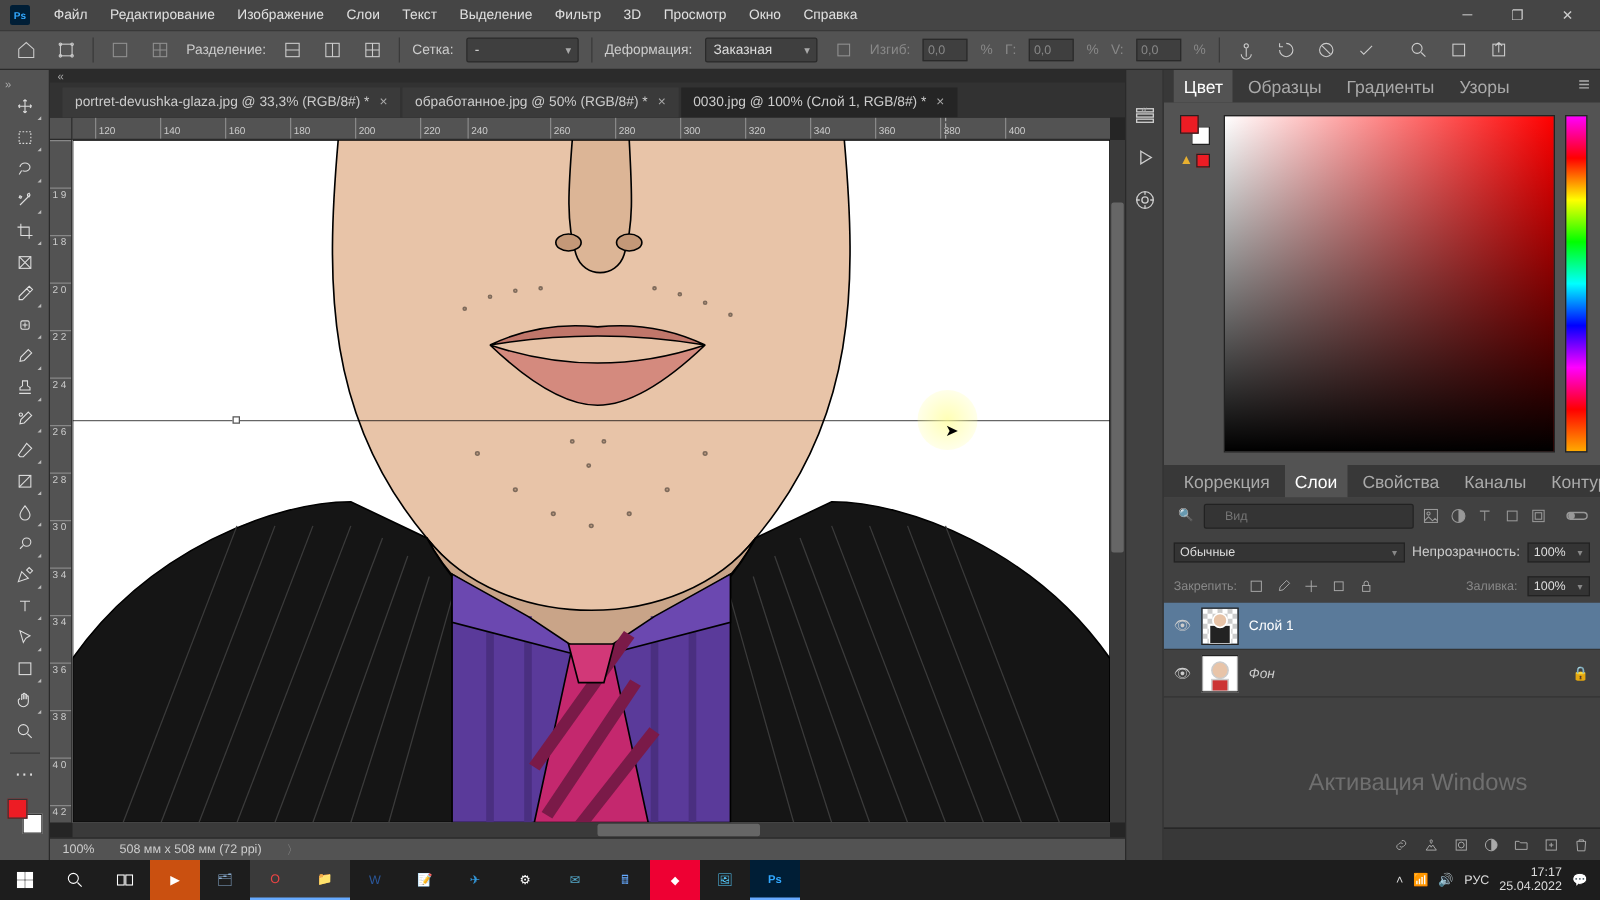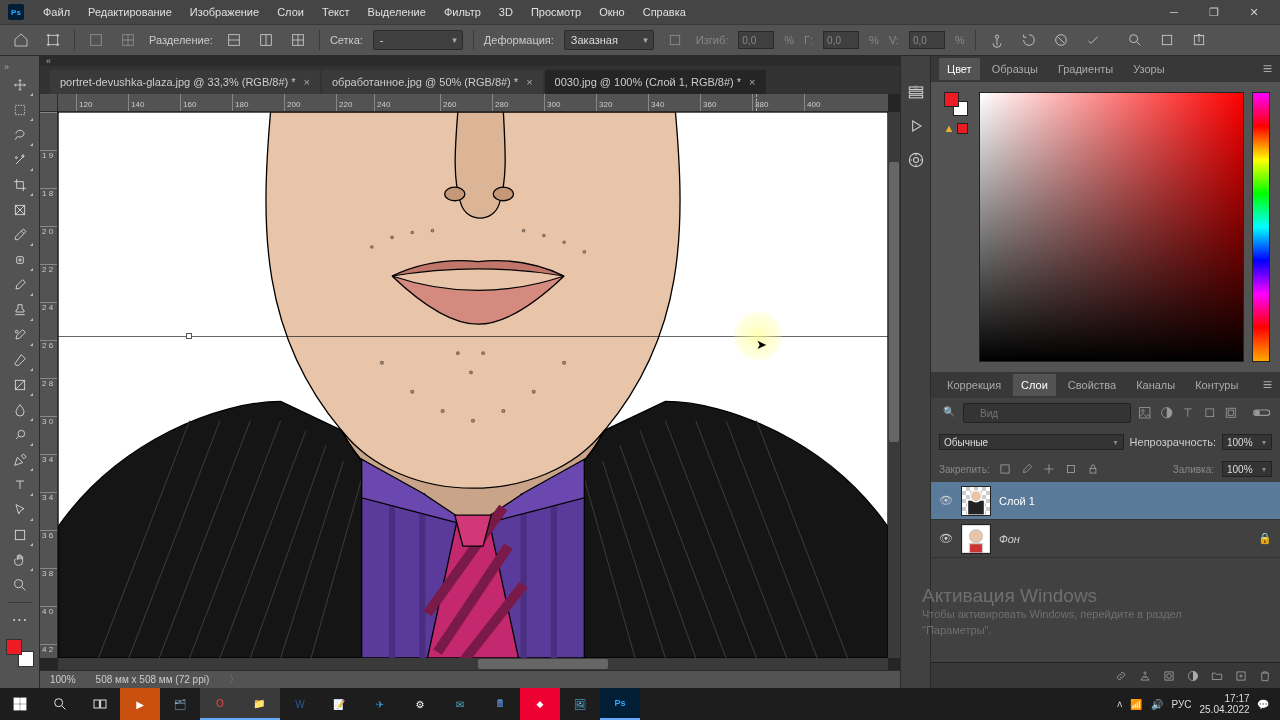--- a/index.html
+++ b/index.html
@@ -54,21 +54,21 @@
 .scrollbar-v .thumb { position: absolute; left: 1px; right: 1px; top: 50px; height: 280px; background: #666; border-radius: 2px; }
 .scrollbar-h { position: absolute; left: 18px; right: 12px; bottom: 0; height: 12px; background: #3a3a3a; }
 .scrollbar-h .thumb { position: absolute; top: 1px; bottom: 1px; left: 420px; width: 130px; background: #666; border-radius: 2px; }
 .statusbar { height: 18px; background: #535353; border-top: 1px solid #2a2a2a; display: flex; align-items: center; padding: 0 10px; gap: 20px; color: #ccc; font-size: 10px; }
 
 
 .rightdock-strip { width: 30px; background: #414141; border-left:1px solid #2a2a2a; display:flex; flex-direction:column; align-items:center; gap:14px; padding-top:26px; }
 .rightdock-strip .dicon { width:20px; height:20px; color:#ccc; cursor:pointer; display:flex; align-items:center; justify-content:center;}
 .rightdock { width: 350px; background: #535353; border-left: 1px solid #2a2a2a; display: flex; flex-direction: column; }
 .panel-tabs { height: 26px; background: #383838; display: flex; align-items: center; padding: 0 8px; gap: 4px; }
-.ptab { padding: 5px 8px; font-size: 11px; color: #aaa; cursor: pointer; }
+.ptab { padding: 5px 8px; font-size: 14px; color: #aaa; cursor: pointer; }
 .ptab.active { color: #fff; background: #535353; }
 .panel-body { flex: 0 0 auto; }
 
 
 .color-panel { height: 290px; padding: 10px; display: flex; gap: 8px; }
 .color-swatches-side { width: 30px; display:flex; flex-direction:column; gap:6px; align-items:center;}
 .cs-pair { width:24px; height:24px; position:relative;}
 .cs-pair .csbg{position:absolute;right:0;bottom:0;width:15px;height:15px;background:#fff;border:1px solid #222;}
 .cs-pair .csfg{position:absolute;left:0;top:0;width:15px;height:15px;background:#ed1c24;border:1px solid #222;}
 .warn-row { display:flex; gap:3px; align-items:center;}
@@ -696,21 +696,20 @@
                 <circle cx="15" cy="12" r="7" fill="#e8c4a8"></circle>
                 <rect x="8" y="20" width="14" height="10" fill="#c33"></rect>
               </svg>
           </div>
           <span style="font-style:italic">Фон</span>
           <span class="layer-lock">🔒</span>
         </div>
       </div>
       <div class="watermark">
         <div class="t1">Активация Windows</div>
-        <div class="t2">Чтобы активировать Windows, перейдите в раздел "Параметры".</div>
       </div>
       <div class="lp-footer">
         <span class="fico">
             <svg viewBox="0 0 24 24">
               <path d="M10 14a4 4 0 005 0l3-3a4 4 0 00-5-5l-1 1M14 10a4 4 0 00-5 0l-3 3a4 4 0 005 5l1-1"></path>
             </svg>
           </span>
         <span class="fico">
             <svg viewBox="0 0 24 24">
               <path d="M12 5c1 0 1.5.5 1.5 1.5S12 10 12 10s-1.5-2-1.5-3.5S11 5 12 5zM10 12l-5 7h14l-5-7-2 3z"></path>

